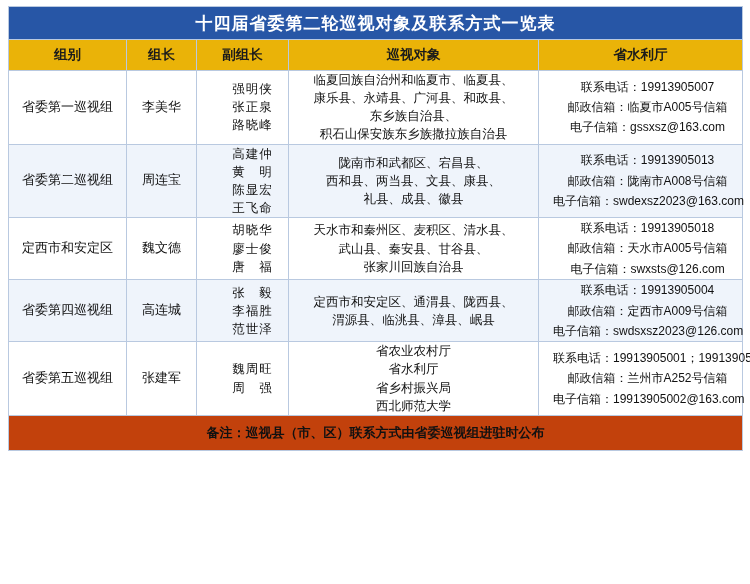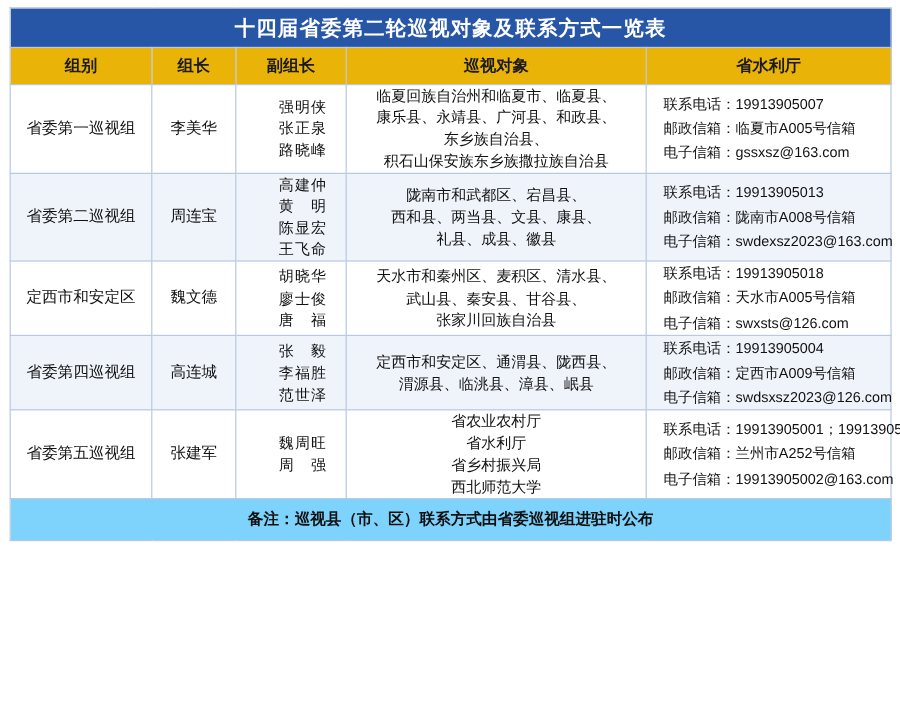--- a/index.html
+++ b/index.html
@@ -57,29 +57,29 @@
     font-size:12.5px;
     color:#111111;
     line-height:1.45;
     padding:6px 4px;
   }
   .cell.group{ font-size:13px; }
   .cell.leader{ font-size:13px; }
   .cell.deputy{ font-size:12.5px; letter-spacing:1px;padding-left:20px; }
   .cell.target{ font-size:12.5px; }
   .cell.contact{
-    text-align:left;
+    text-align:center;
     padding-left:14px;
     font-size:12px;
     line-height:1.7;
   }
   .nowrap-line{ white-space:nowrap; }
 
   .note-cell{
-    background:#7dd3fc;
+    background:#c2410c;
     text-align:center;
     font-size:13px;
     color:#111111;
     height:34px;
     font-weight:bold;
   }
   .foot-cell{
     background:#eff4fb;
     text-align:center;
     font-size:12px;

